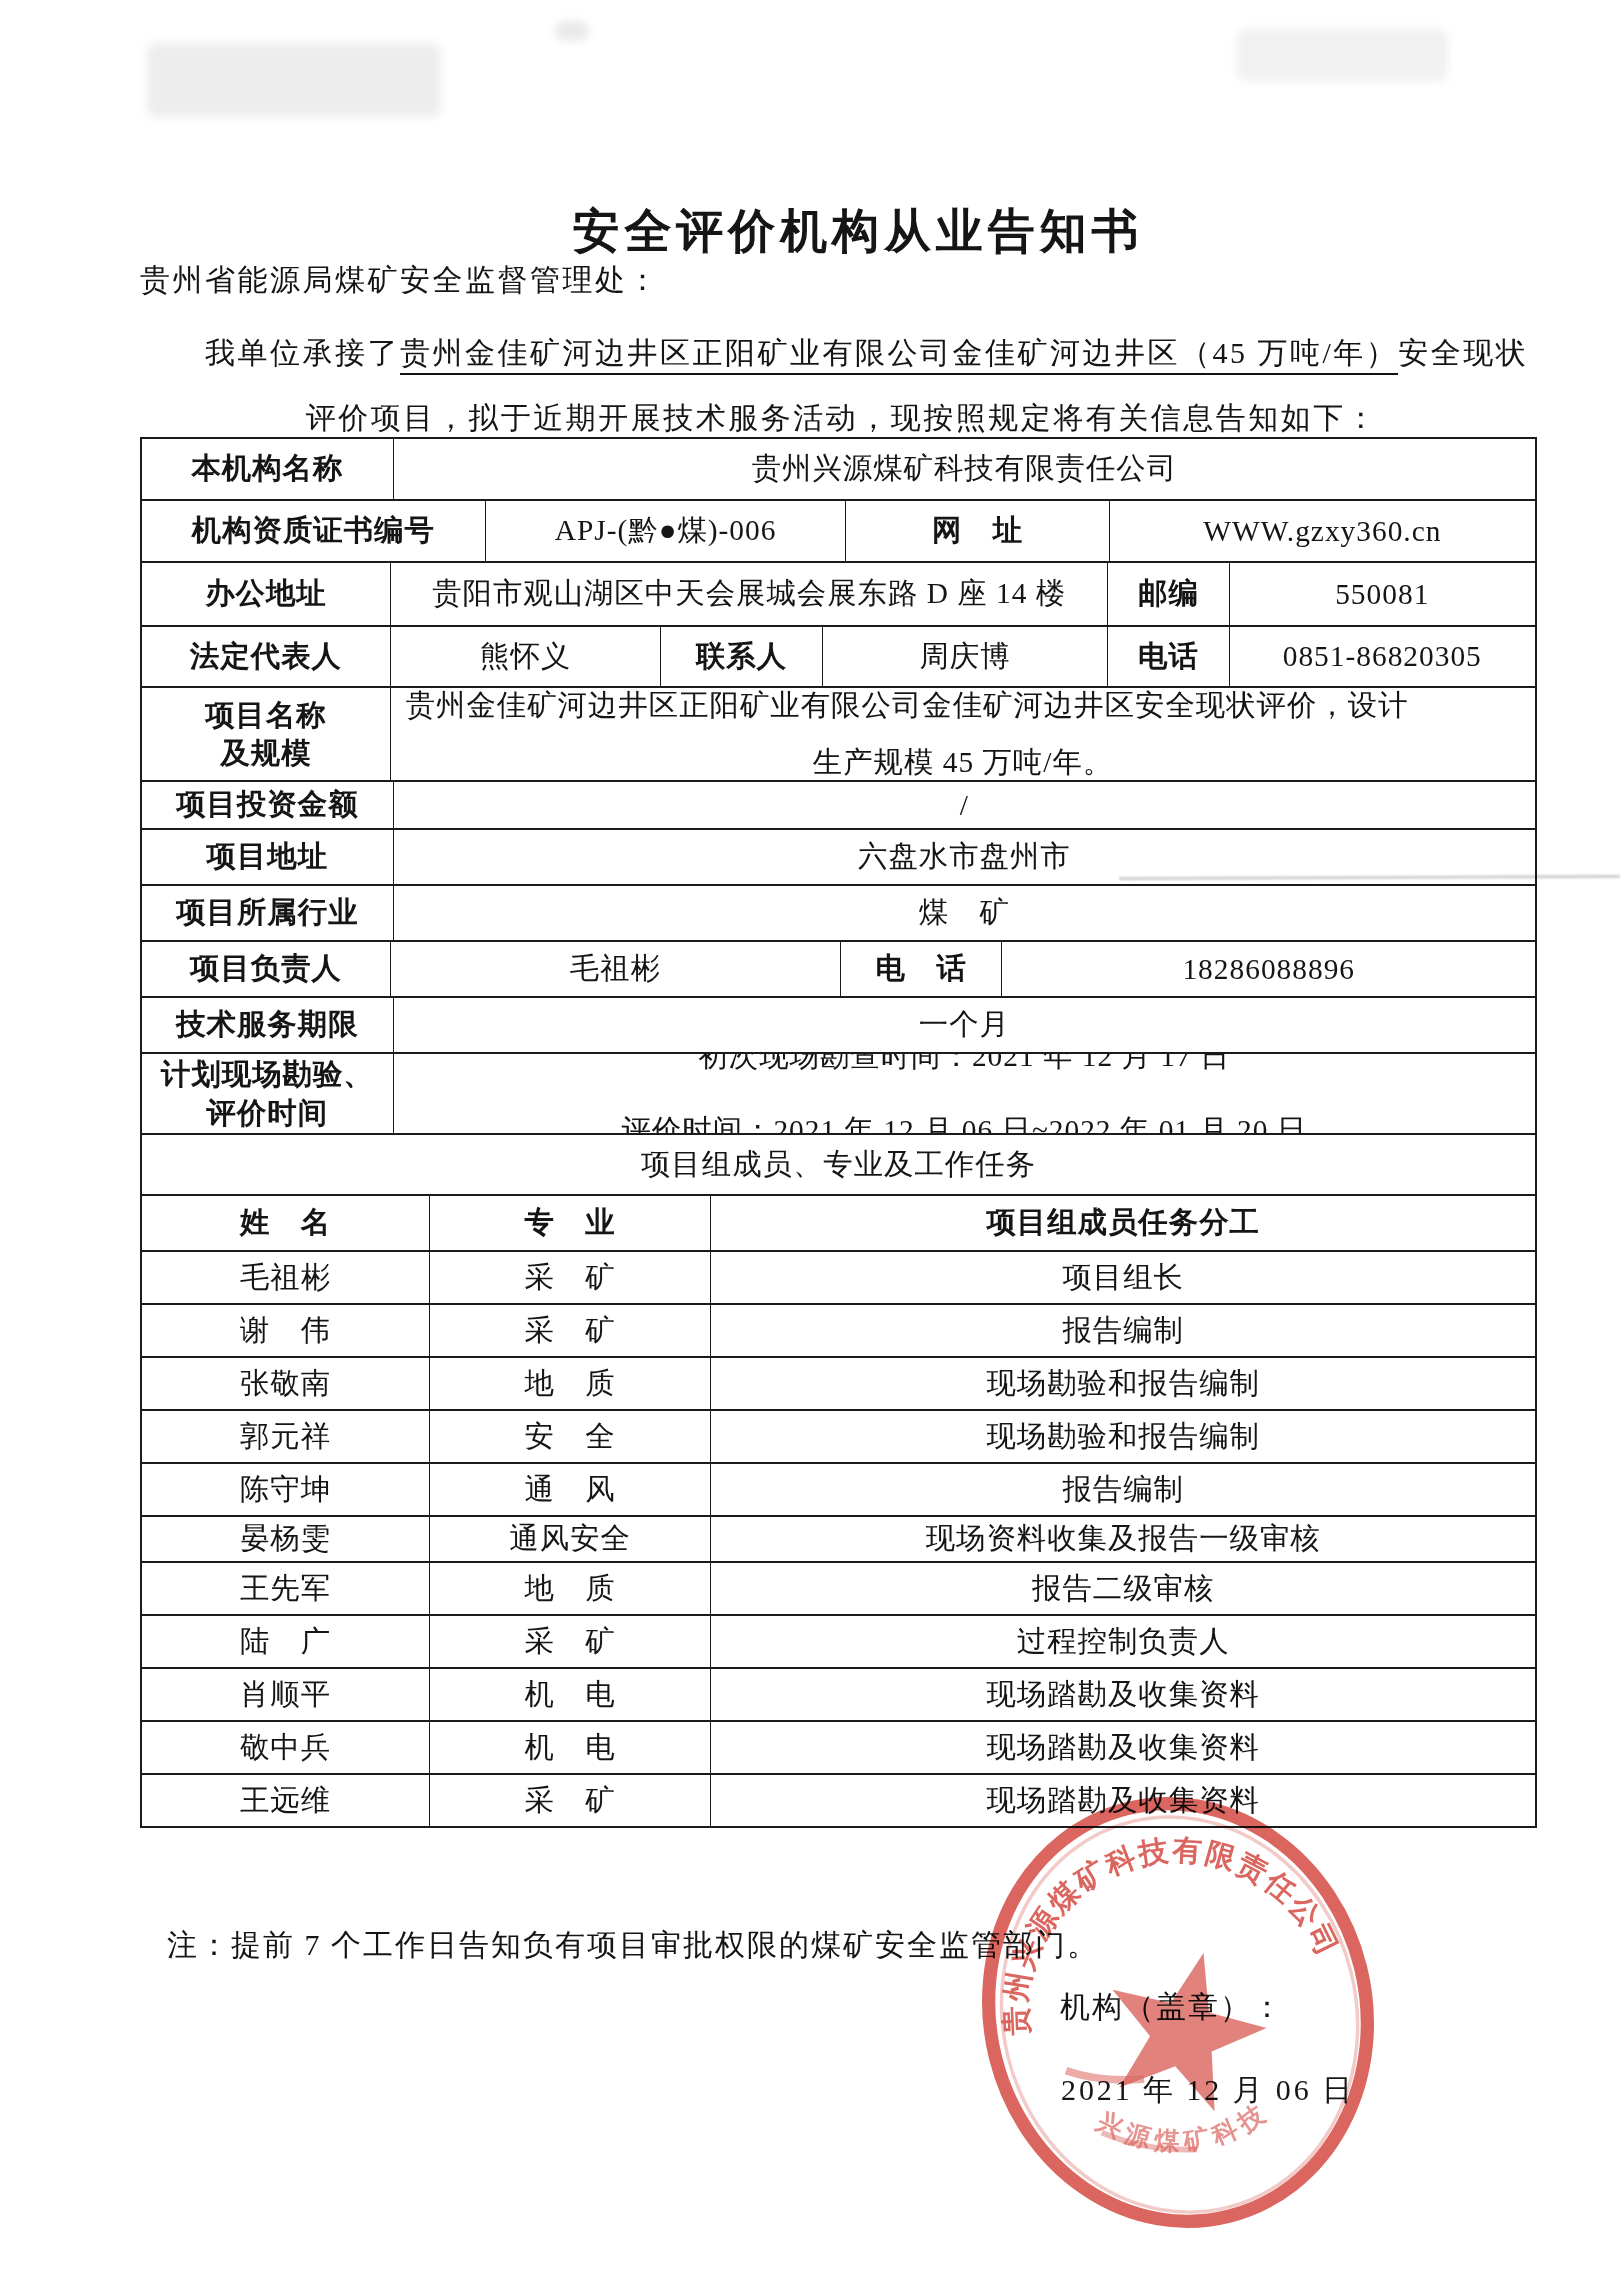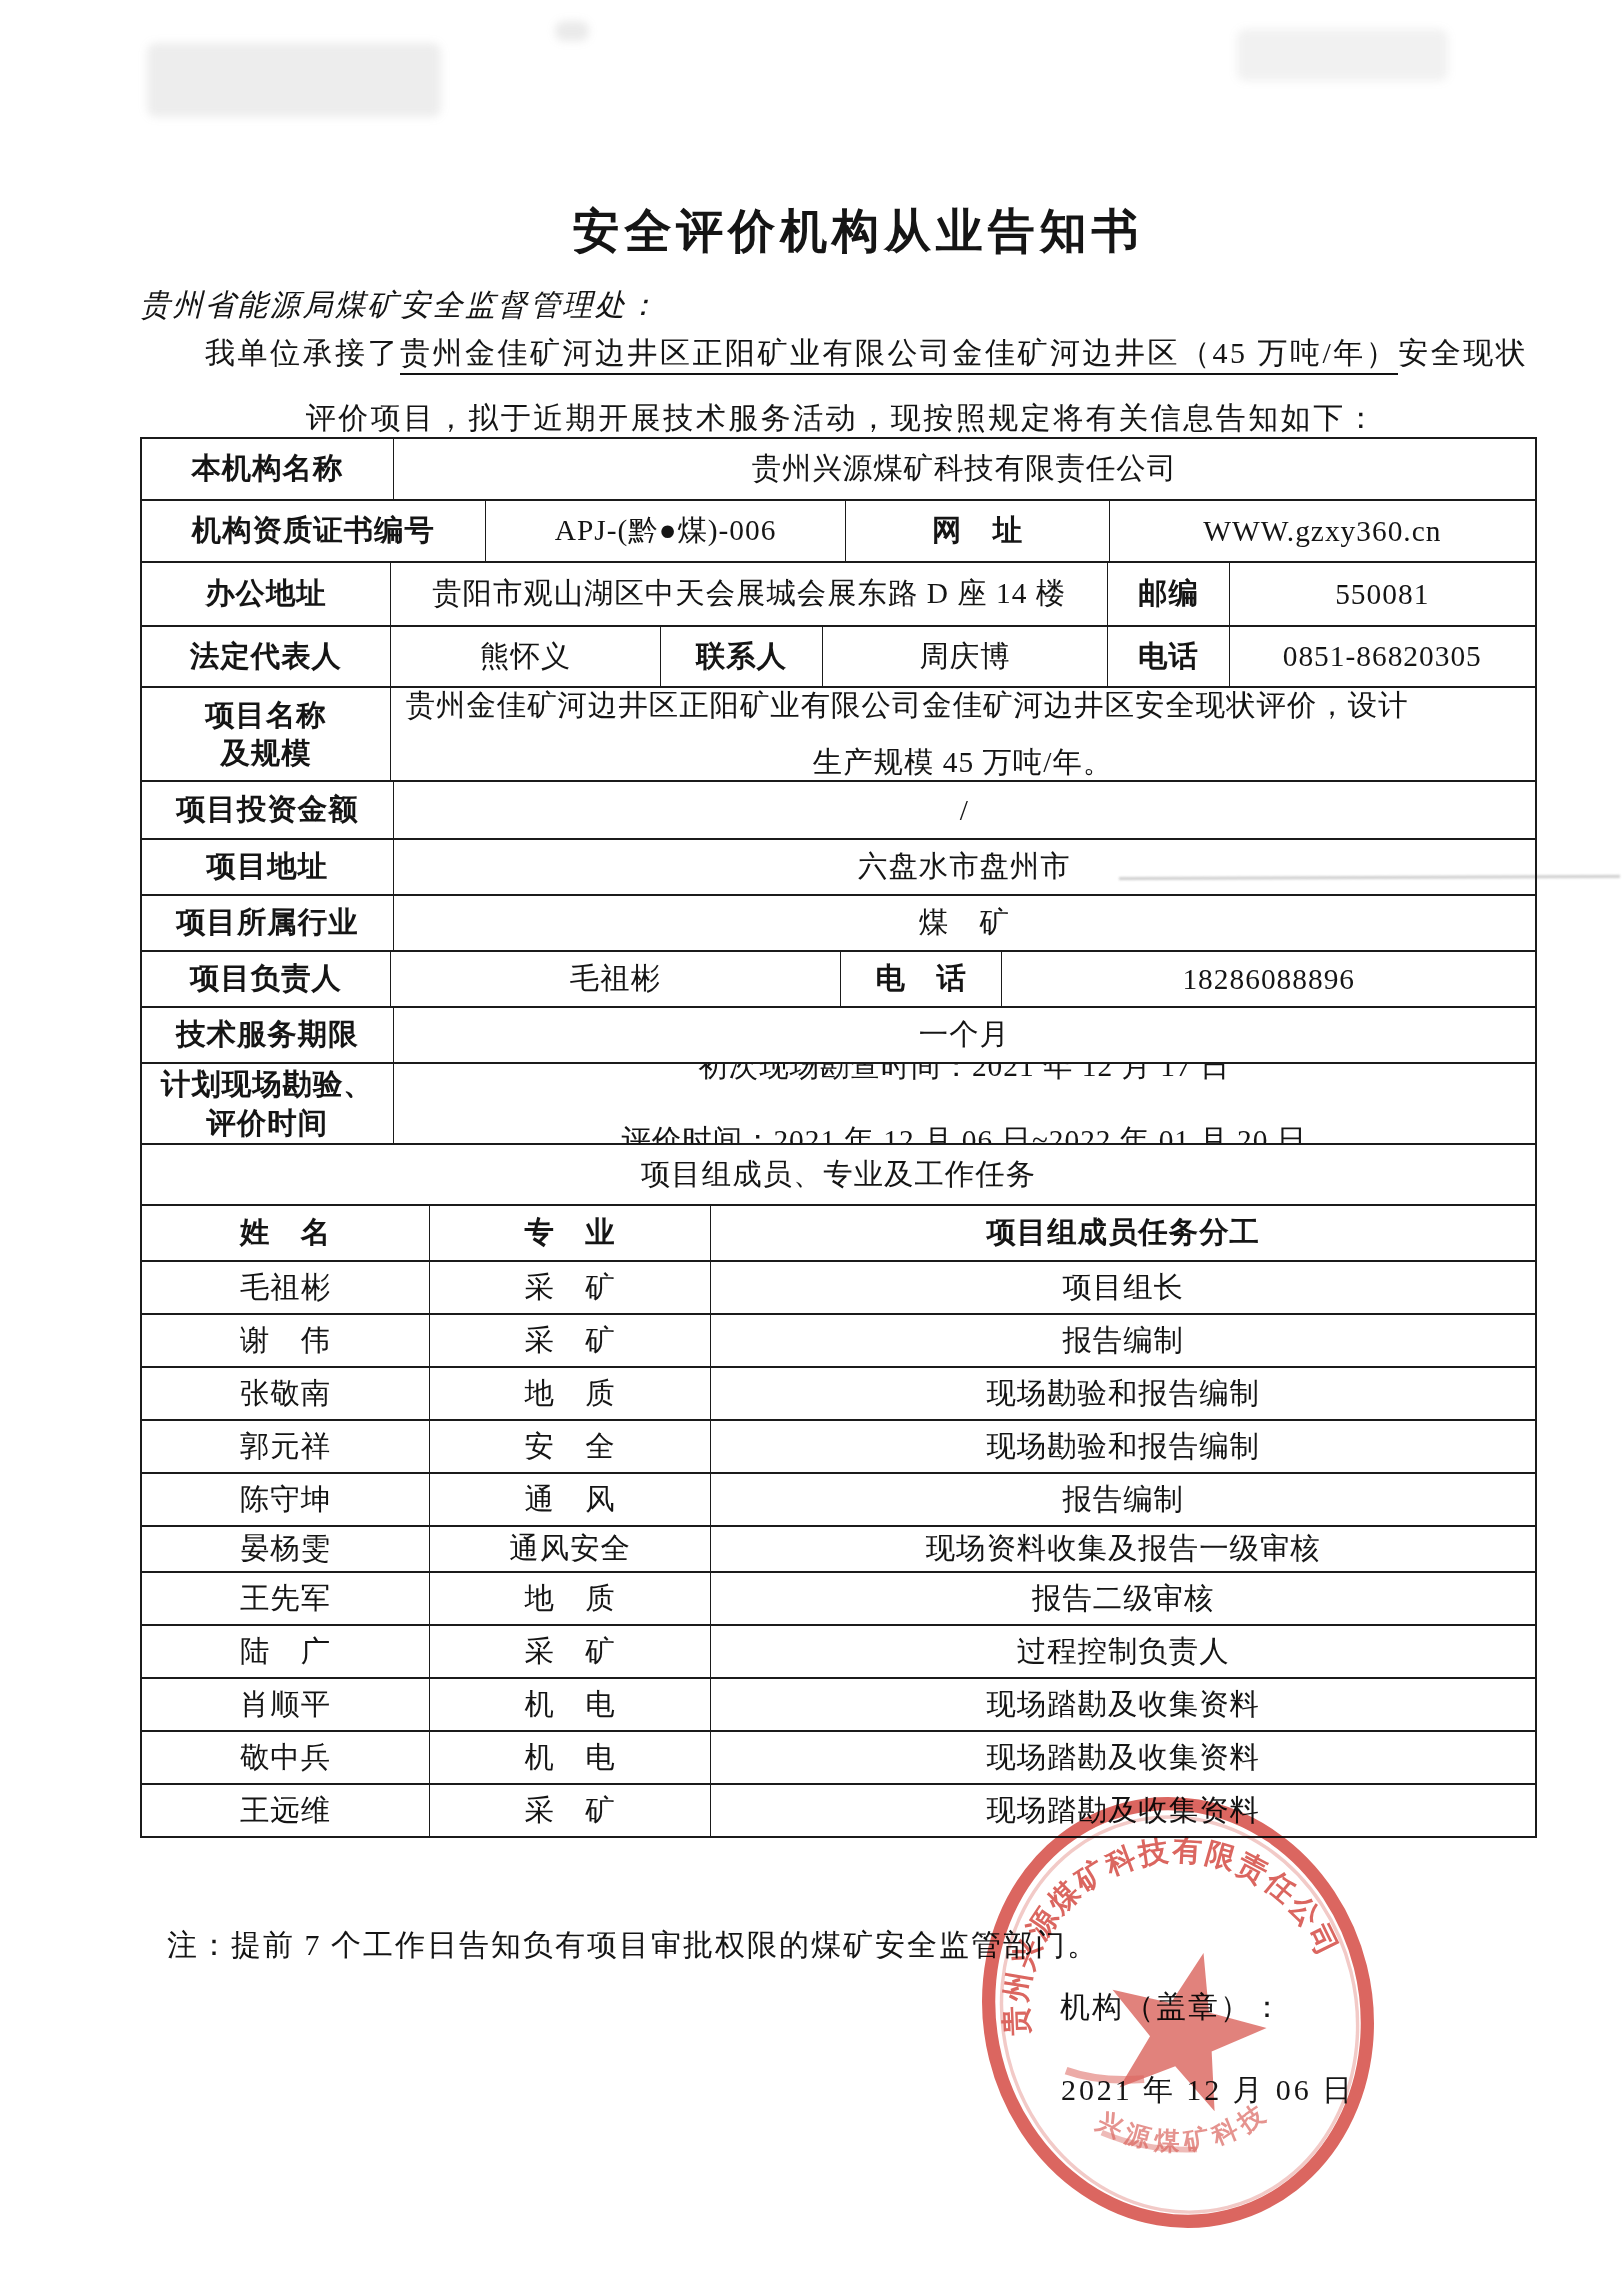--- a/index.html
+++ b/index.html
@@ -15,21 +15,21 @@
   .doc-title{
     position:absolute;top:200px;left:0;width:1623px;
     text-align:center;padding-left:93px;box-sizing:border-box;
     font-size:47px;font-weight:700;letter-spacing:4.9px;
   }
   .para{
     position:absolute;left:140px;width:1404px;
     font-size:30px;letter-spacing:2.5px;line-height:1.2;
     white-space:nowrap;
   }
-  .salutation{top:287px;font-style:italic;}
+  .salutation{top:262px;}
   .intro-1{top:335px;padding-left:65px;}
   .intro-2{top:400px;text-align:center;}
   .uline{border-bottom:2.5px solid #121212;padding-bottom:4.4px;}
   
   .tbl{
     position:absolute;left:140px;top:437px;width:1397px;
     box-sizing:border-box;border:2.9px solid #1b1b1b;
     font-size:29.4px;letter-spacing:1px;
   }
   .row{display:flex;border-top:2.5px solid #1b1b1b;box-sizing:border-box;}
@@ -111,21 +111,21 @@
       <div class="cell label two-line" style="width:17.8%">
         <div>项目名称</div>
         <div>及规模</div>
       </div>
       <div class="cell grow proj">
         <div class="proj-l1">贵州金佳矿河边井区正阳矿业有限公司金佳矿河边井区安全现状评价，设计</div>
         <div class="proj-l2">生产规模 45 万吨/年。</div>
       </div>
     </div>
 
-    <div class="row" style="height:58px">
+    <div class="row" style="height:48px">
       <div class="cell label" style="width:18%">项目投资金额</div>
       <div class="cell grow">/</div>
     </div>
 
     <div class="row" style="height:56px">
       <div class="cell label" style="width:18%">项目地址</div>
       <div class="cell grow">六盘水市盘州市</div>
     </div>
 
     <div class="row" style="height:56px">

